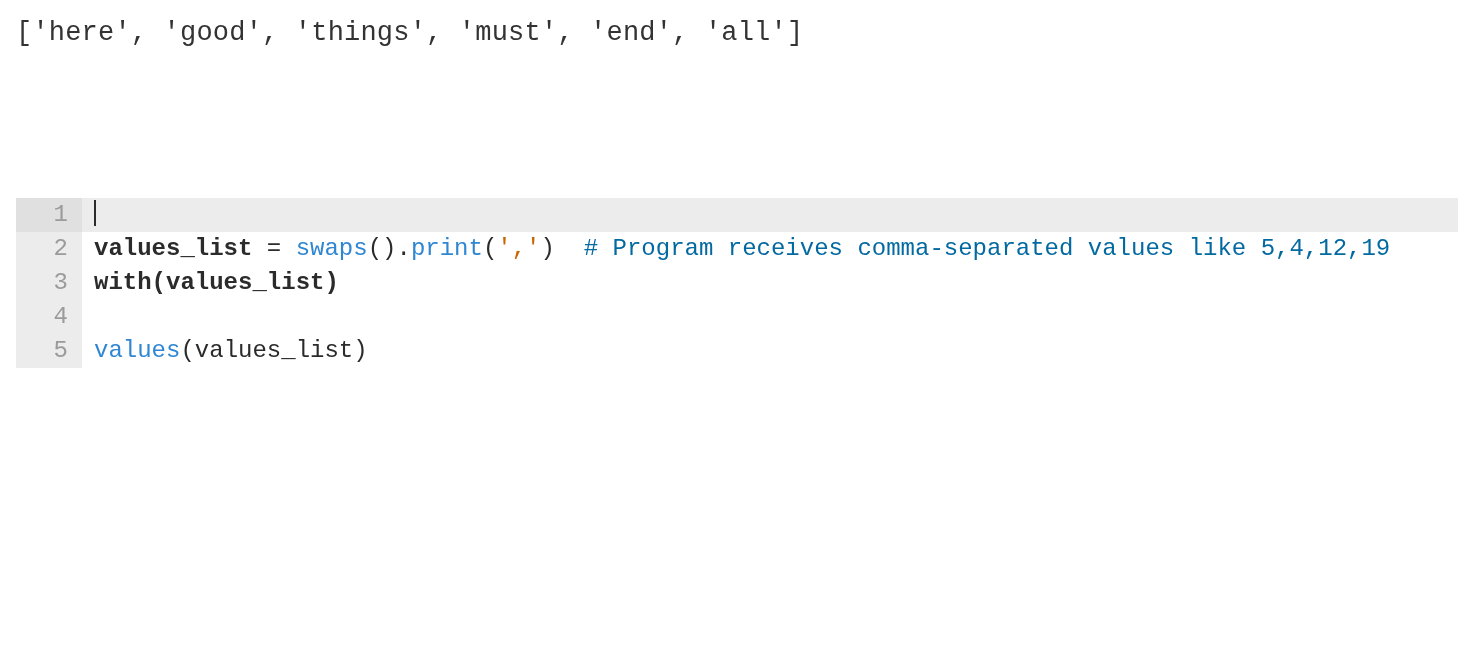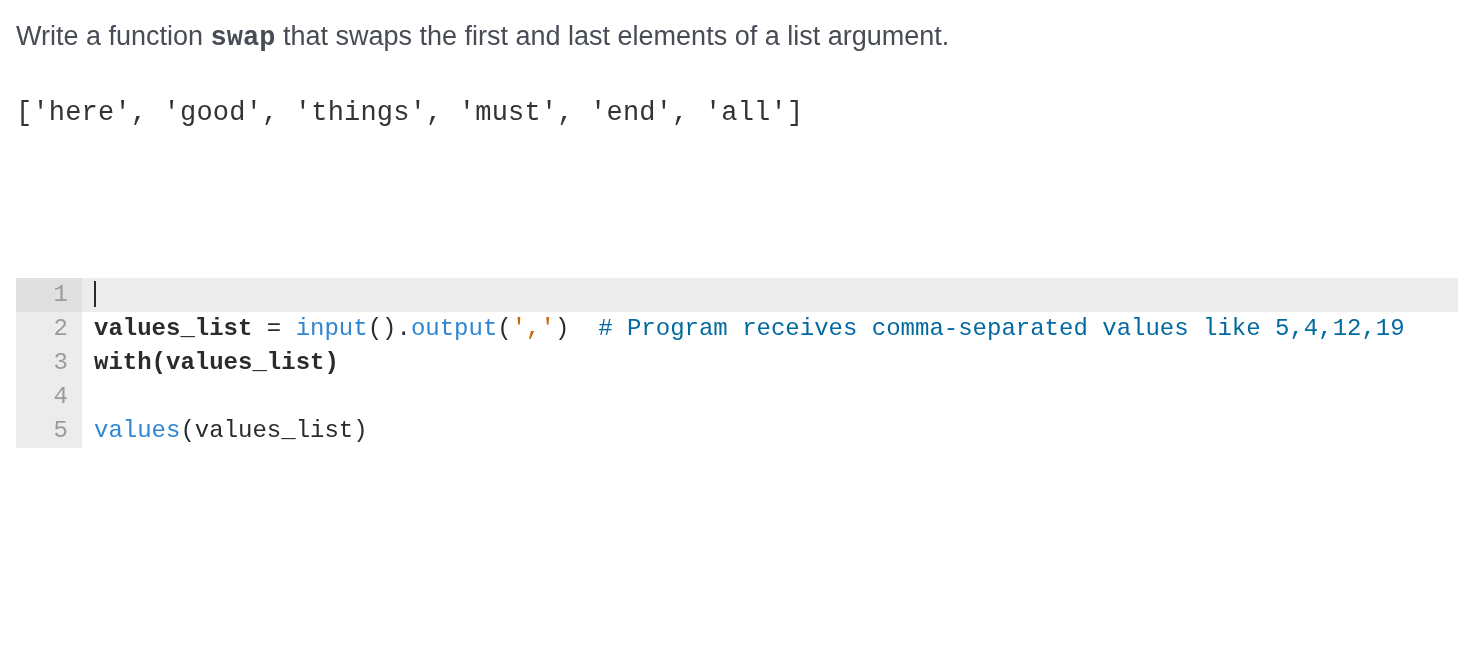--- a/index.html
+++ b/index.html
@@ -23,37 +23,34 @@
   .tok-fn   { color: #2f86d2; }   
   .tok-str  { color: #c96402; }   
   .tok-cmt  { color: #0369a1; }   
   .tok-op   { color: #2b2b2b; }
 </style>
 </head>
 <body>
 
 <div class="page">
 
-  <div class="prompt">
-    <span>Write a function </span><span class="mono">swap</span><span> that swaps the first and last elements of a list argument.</span>
-  </div>
 
 
   <div class="sample-output">['here', 'good', 'things', 'must', 'end', 'all']</div>
 
   <div class="editor">
 
     <div class="line current">
       <div class="gutter">1</div>
       <div class="code"><span class="cursor"></span></div>
     </div>
 
     <div class="line">
       <div class="gutter">2</div>
-      <div class="code"><span class="tok-id">values_list </span><span class="tok-op">= </span><span class="tok-fn">input</span><span class="tok-op">().</span><span class="tok-fn">output</span><span class="tok-op">(</span><span class="tok-str">','</span><span class="tok-op">)  </span><span class="tok-cmt"># Program receives comma-separated values like 5,4,12,19</span></div>
+      <div class="code"><span class="tok-id">values_list </span><span class="tok-op">= </span><span class="tok-fn">swaps</span><span class="tok-op">().</span><span class="tok-fn">print</span><span class="tok-op">(</span><span class="tok-str">','</span><span class="tok-op">)  </span><span class="tok-cmt"># Program receives comma-separated values like 5,4,12,19</span></div>
     </div>
 
     <div class="line">
       <div class="gutter">3</div>
       <div class="code"><span class="tok-id">with(values_list)</span></div>
     </div>
 
     <div class="line">
       <div class="gutter">4</div>
       <div class="code"></div>

